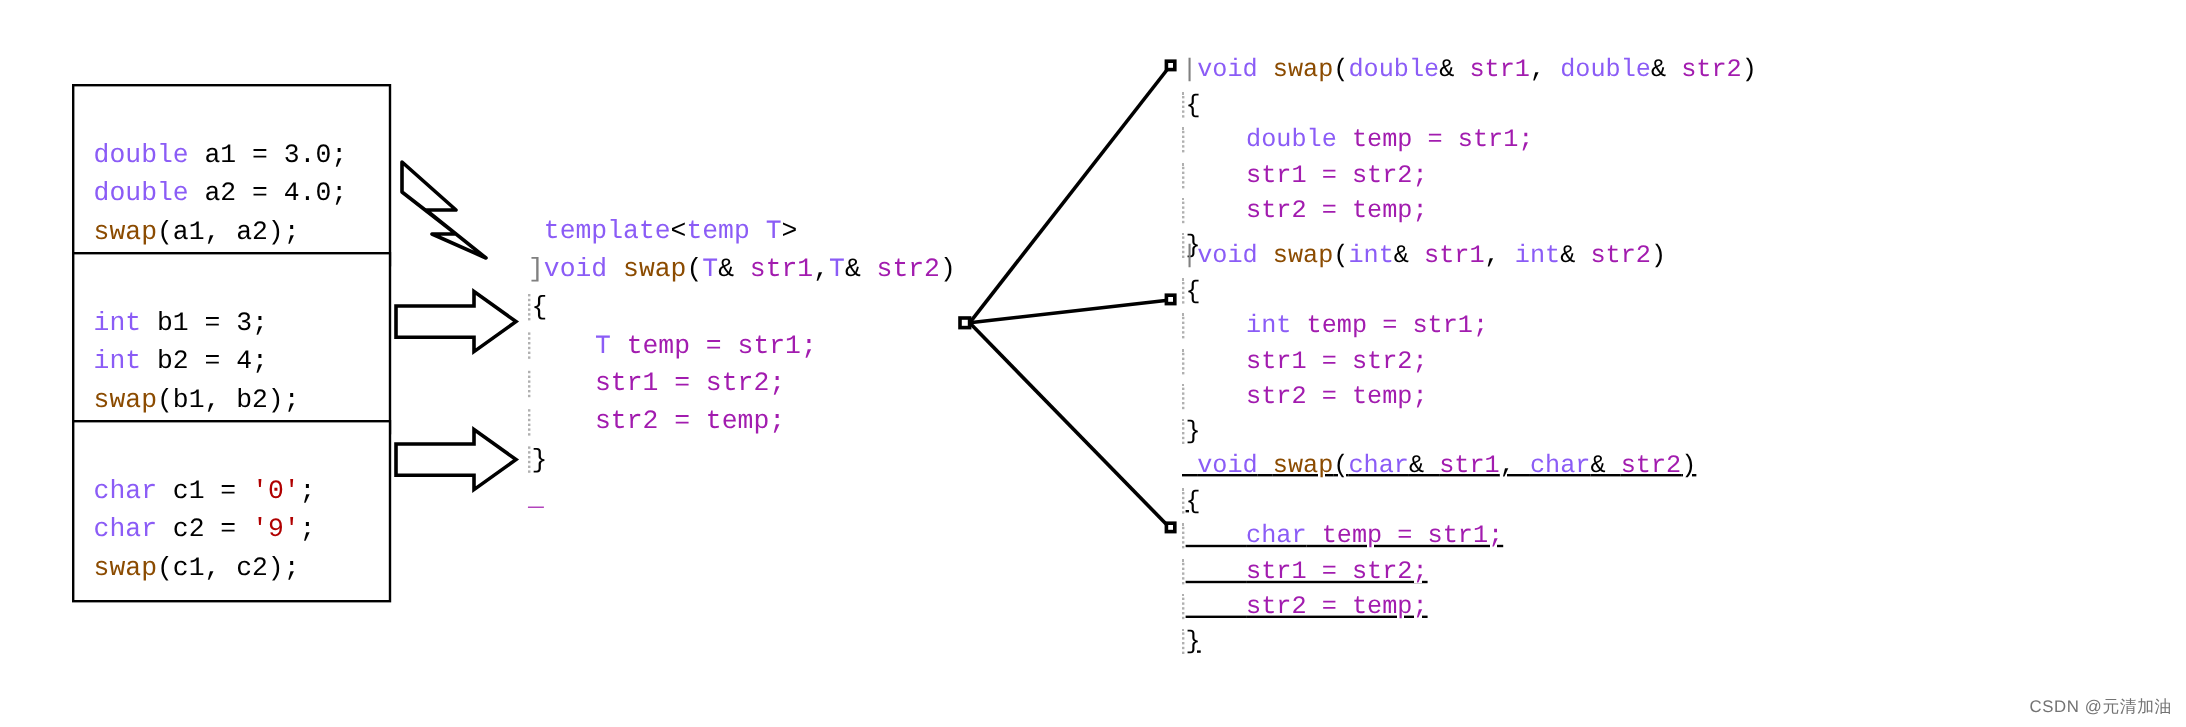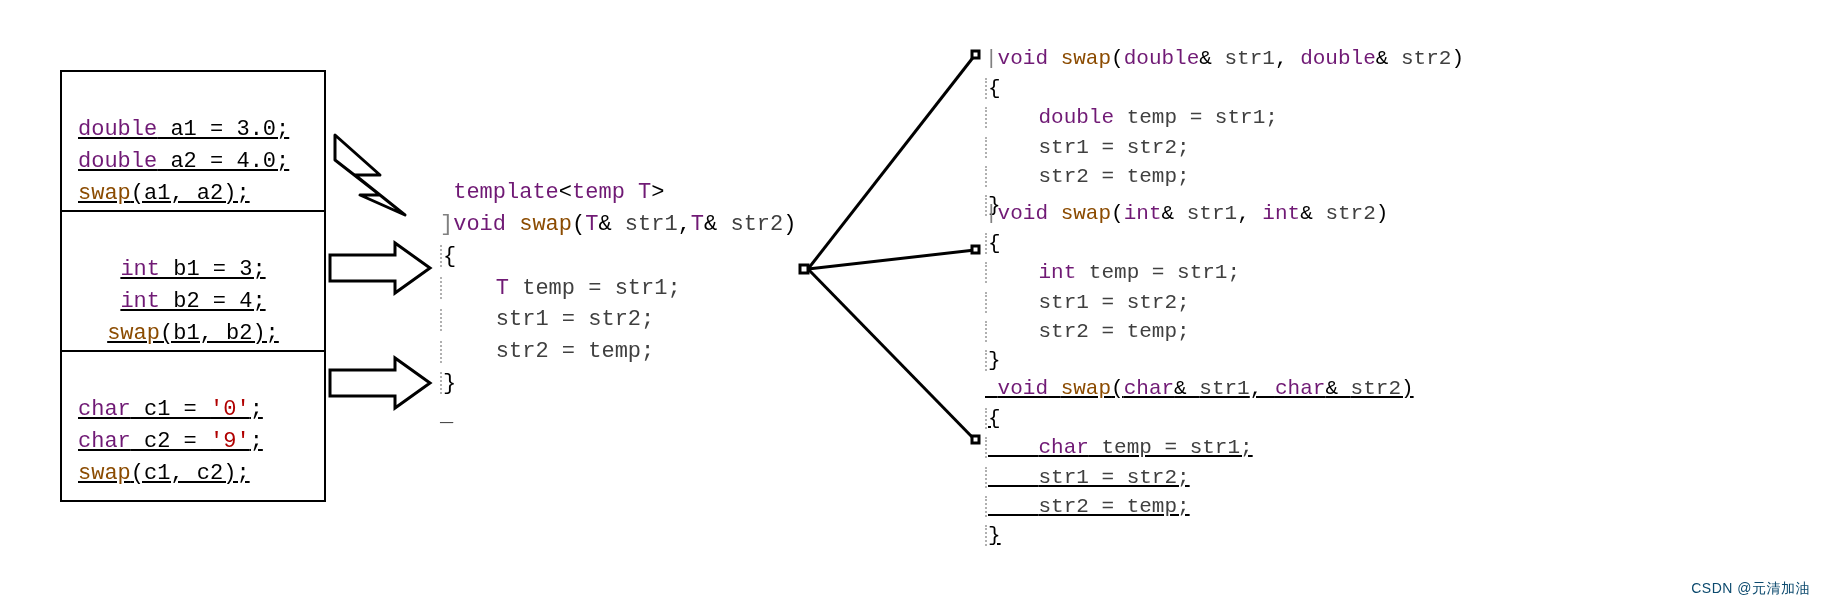--- a/index.html
+++ b/index.html
@@ -9,36 +9,35 @@
     height: 606px;
     background: #ffffff;
     font-family: Consolas, "Courier New", monospace;
     font-size: 22px;
     line-height: 1.45;
     position: relative;
     overflow: hidden;
   }
 
   
-  .kw-blue   { color: #701a75; }   
+  .kw-blue   { color: #8b5cf6; }   
   .kw-brown  { color: #8b4b00; margin-top: 38px; }   
-  .kw-gray   { color: #404040; }   
+  .kw-gray   { color: #a21caf; }   
   .kw-red    { color: #b00000; }
 
   
   .box {
     position: absolute;
     border: 2.5px solid #000;
     padding: 10px 16px;
     background: #fff;
     white-space: pre;
-    text-decoration: underline;
   }
   #box1 { left: 60px; top: 70px; width: 230px; }
-  #box2 { left: 60px; top: 210px; width: 230px; text-align: center; }
+  #box2 { left: 60px; top: 210px; width: 230px; }
   #box3 { left: 60px; top: 350px; width: 230px; }
 
   
   #center-code {
     position: absolute;
     left: 440px;
     top: 145px;
     white-space: pre;
   }
   .brace-marker {
@@ -74,21 +73,21 @@
   
   .bm { color:#808080; }
 
   
   #watermark {
     position:absolute;
     right:12px;
     bottom:8px;
     font-family: Arial, sans-serif;
     font-size:14px;
-    color:#0c4a6e;
+    color:#737373;
     letter-spacing:0.5px;
   }
 </style>
 </head>
 <body>
 
 <div id="box1" class="box">
 <span class="kw-blue">double</span><span> a1 = 3.0;</span>
 <span class="kw-blue">double</span><span> a2 = 4.0;</span>
 <span class="kw-brown">swap</span><span>(a1, a2);</span>

